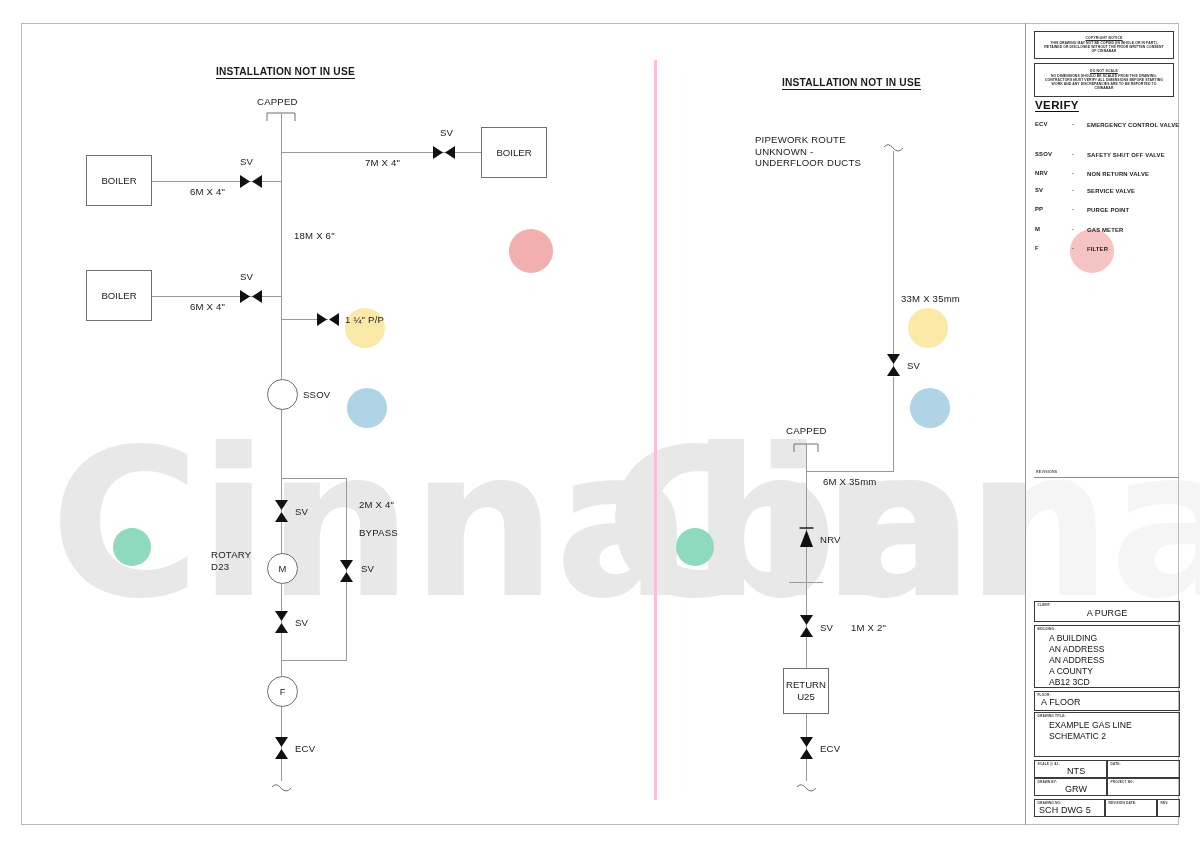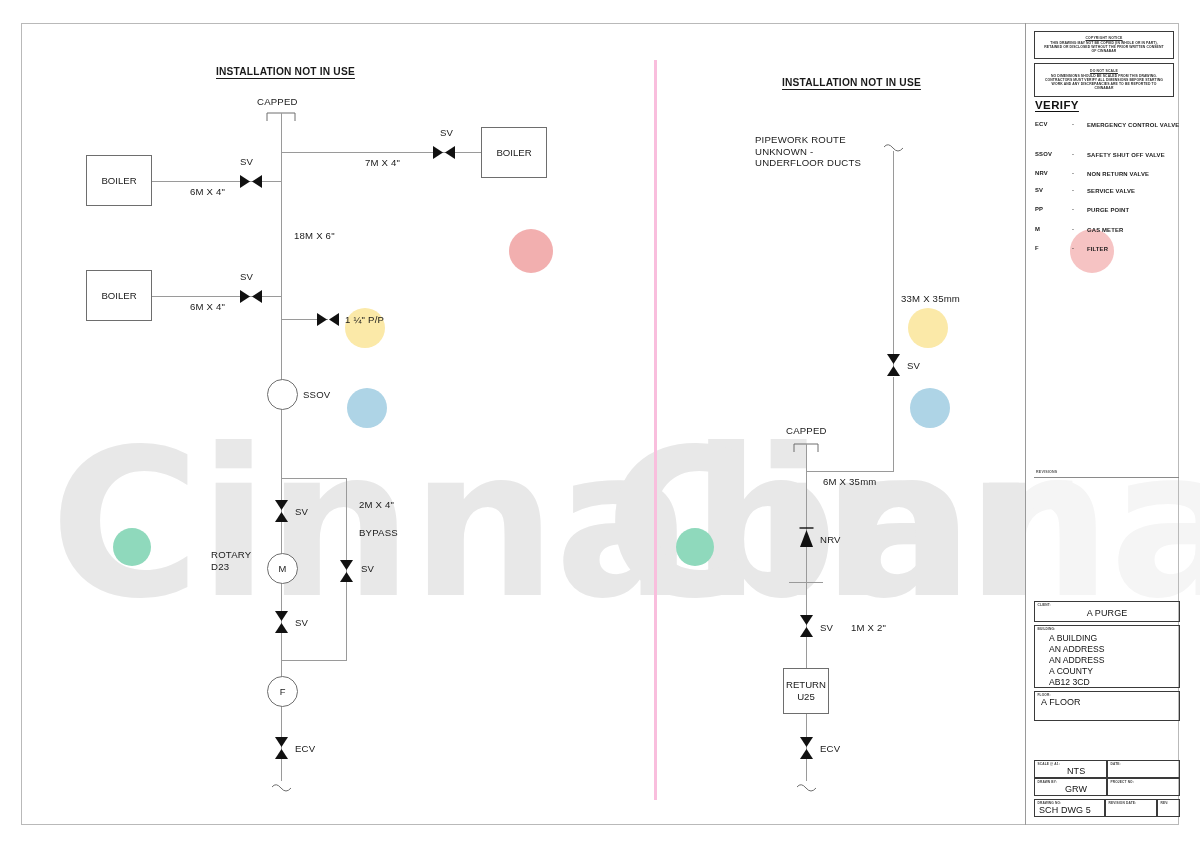--- a/index.html
+++ b/index.html
@@ -371,25 +371,30 @@
 
   <div class="tb" style="left:1034px;top:625px;width:146px;height:63px;">
     <span class="tb-lab">BUILDING:</span>
     <span class="tb-multi" style="top:7px;white-space:pre-line;">A BUILDING
 AN ADDRESS
 AN ADDRESS
 A COUNTY
 AB12 3CD</span>
   </div>
 
-  <div class="tb" style="left:1034px;top:691px;width:146px;height:30px;">
+  <div class="tb" style="left:1034px;top:691px;width:146px;height:20px;">
     <span class="tb-lab">FLOOR:</span>
     <span class="tb-val" style="left:6px;top:5px;">A FLOOR</span>
   </div>
 
+  <div class="tb" style="left:1034px;top:712px;width:146px;height:45px;">
+    <span class="tb-lab">DRAWING TITLE:</span>
+    <span class="tb-multi" style="top:7px;white-space:pre-line;">EXAMPLE GAS LINE
+SCHEMATIC 2</span>
+  </div>
 
   <div class="tb" style="left:1034px;top:760px;width:73px;height:18px;">
     <span class="tb-lab">SCALE @ A1:</span>
     <span class="tb-val" style="left:32px;top:5px;">NTS</span>
   </div>
   <div class="tb" style="left:1107px;top:760px;width:73px;height:18px;">
     <span class="tb-lab">DATE:</span>
     <span class="tb-val" style="left:6px;top:5px;"></span>
   </div>
 

